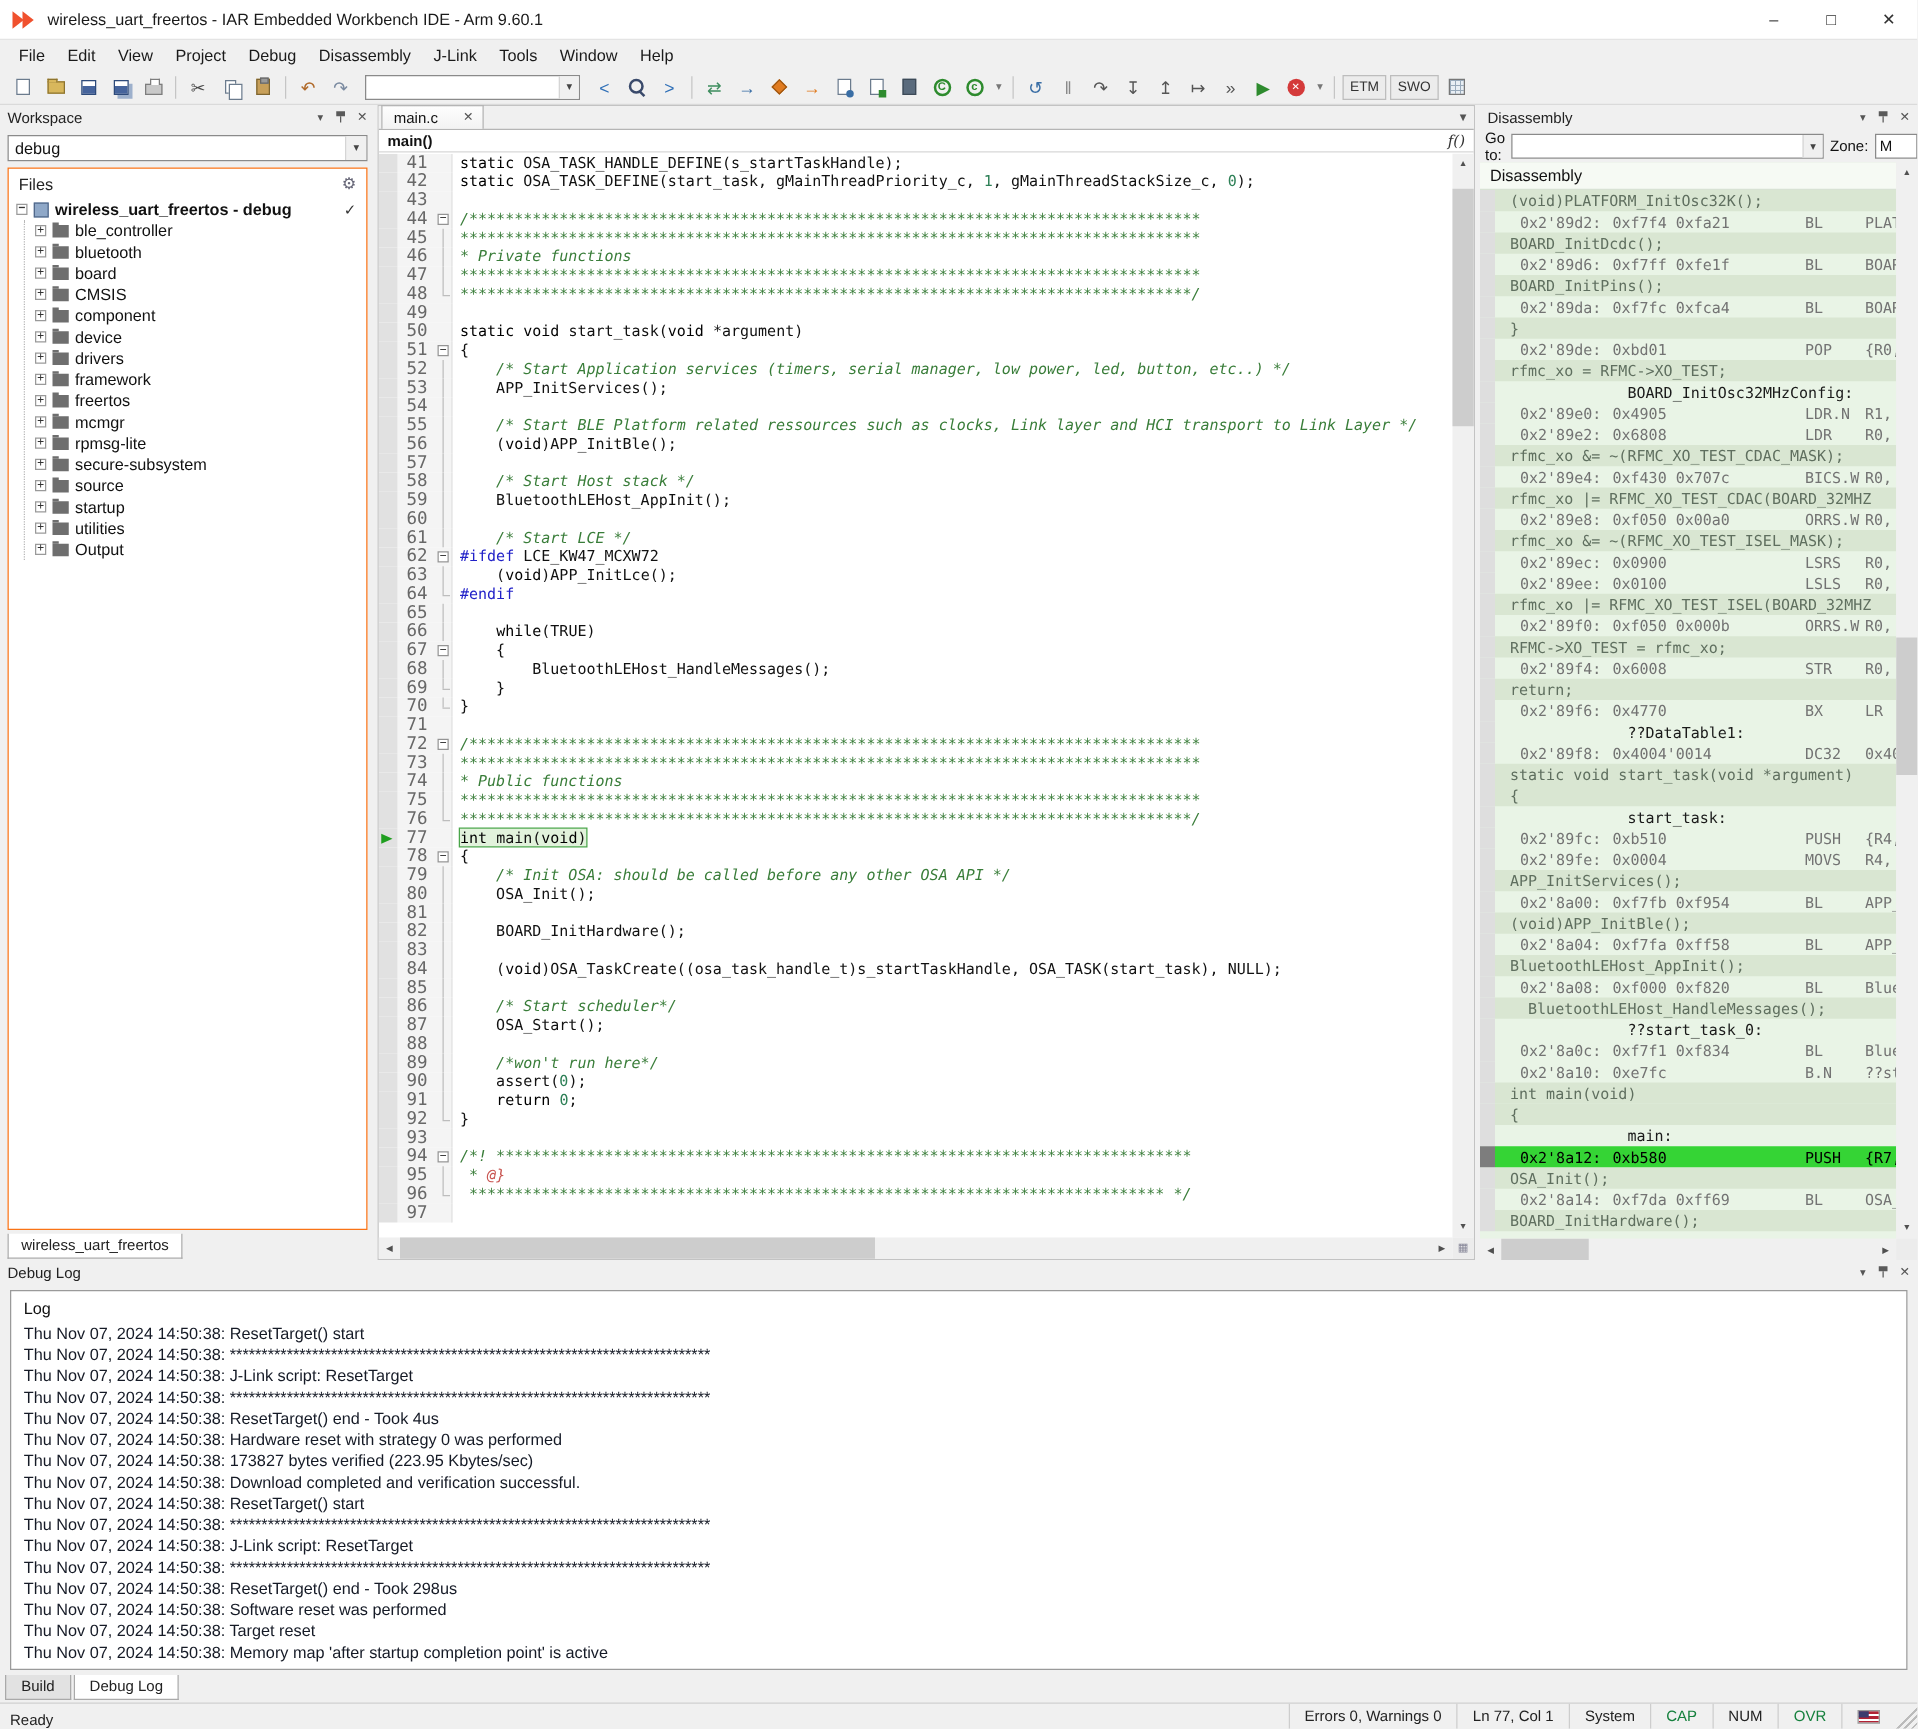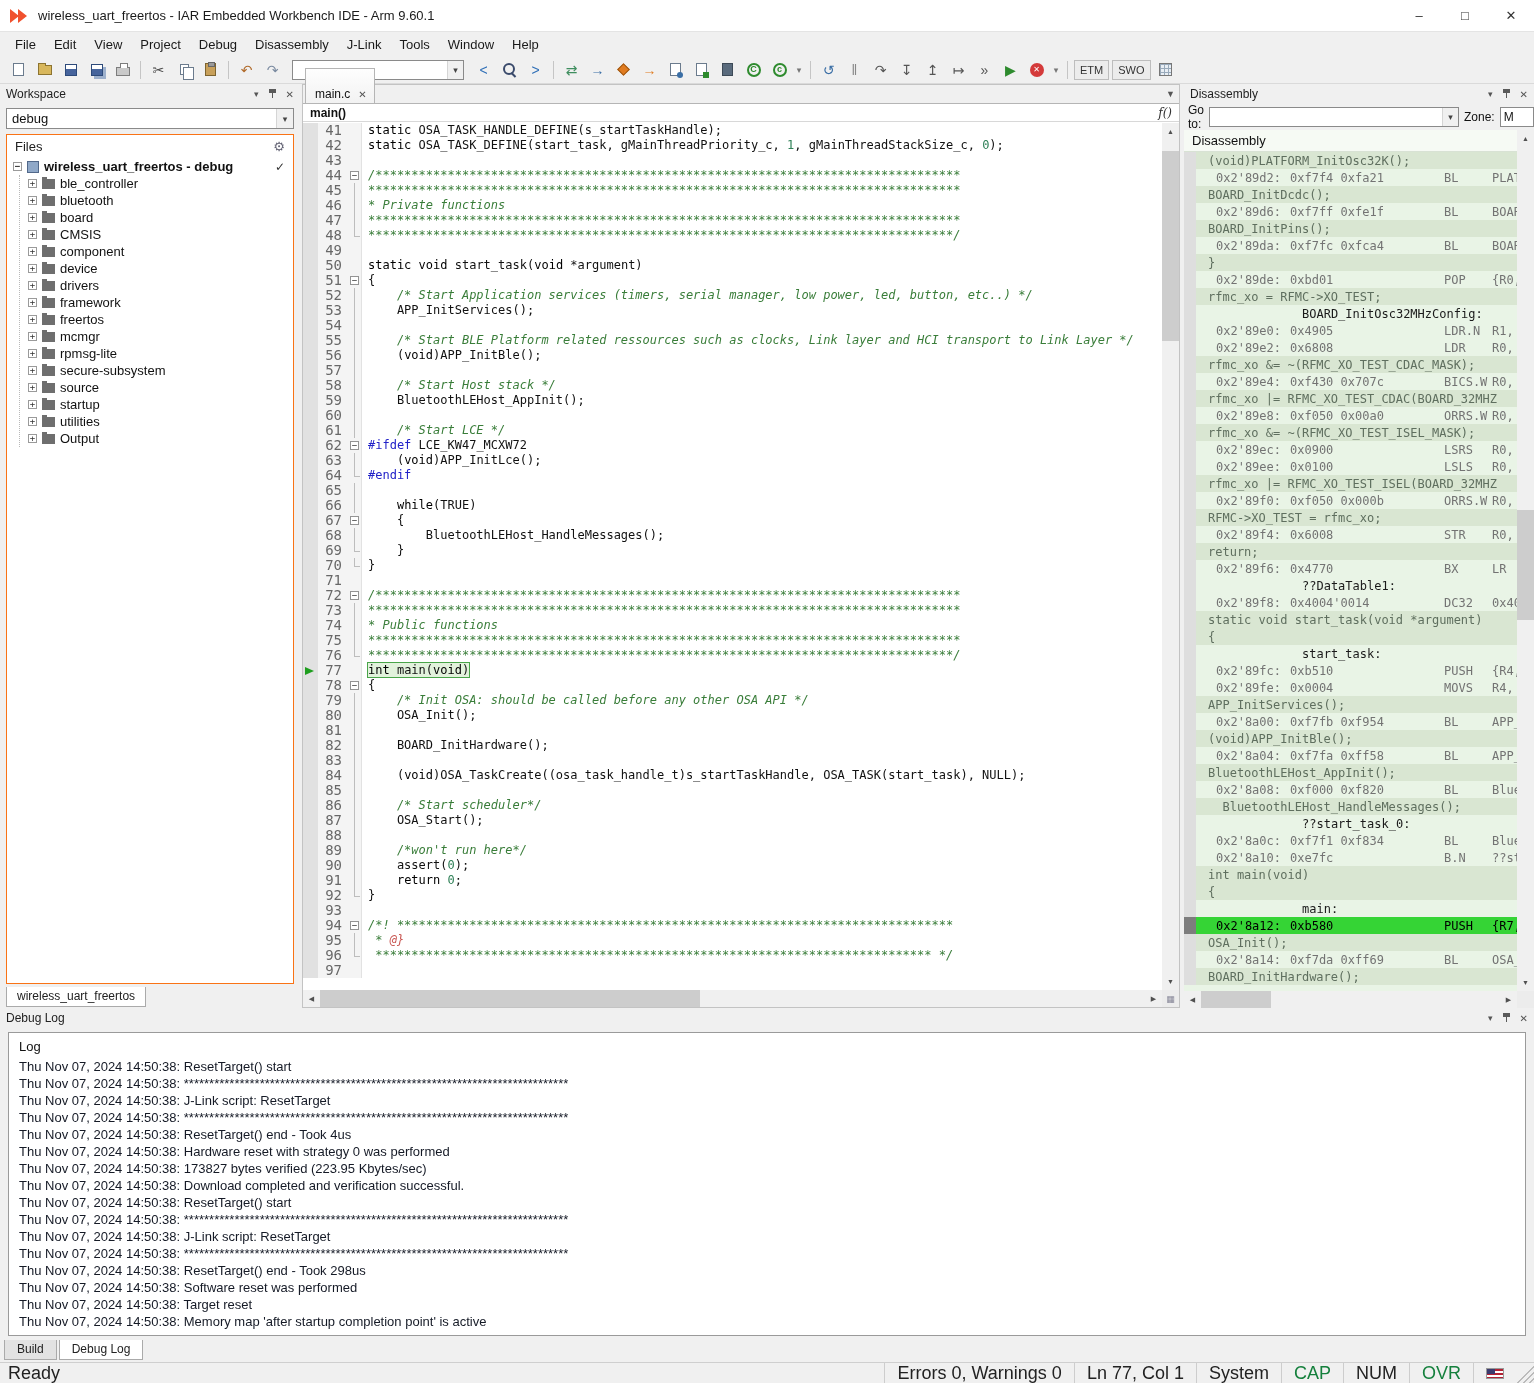--- a/index.html
+++ b/index.html
@@ -79,21 +79,21 @@
 .folder-icon{width:13px;height:10px;background:#6e6e6e;margin-right:5px;position:relative;flex:none}
 .folder-icon::before{content:"";position:absolute;left:0;top:-2px;width:5px;height:2px;background:#6e6e6e}
 .proj-icon{width:12px;height:12px;background:#8fa8c8;border:1px solid #51688a;margin-right:5px;flex:none}
 .root-check{margin-left:auto;margin-right:8px;color:#333;font-size:12px;font-weight:normal}
 .ws-tabs{position:absolute;left:0;right:0;bottom:0;height:22px;background:#f0f0f0;display:flex;align-items:flex-start;padding:1px 0 0 6px}
 .ws-tab{background:#fff;border:1px solid #aaa;border-top:none;padding:2px 10px 3px 10px;font-size:12px;color:#222}
 
 
 .editor{position:absolute;left:302px;top:84px;width:878px;height:924px;background:#fff;border:1px solid #c3c3c3}
 .ed-tabs{height:19px;background:#f0f0f0;display:flex;align-items:flex-end;border-bottom:1px solid #b5b5b5;padding-left:2px}
-.ed-tab{background:linear-gradient(#fefefe,#f2f2f2);border:1px solid #b5b5b5;border-bottom:none;padding:18px 7px 2px 9px;font-size:12px;display:flex;align-items:center;gap:8px;color:#111}
+.ed-tab{background:linear-gradient(#fefefe,#f2f2f2);border:1px solid #b5b5b5;border-bottom:none;padding:2px 7px 2px 9px;font-size:12px;display:flex;align-items:center;gap:20px;color:#111}
 .ed-tab-close{font-size:10px;color:#555}
 .ed-tabs-arrow{margin-left:auto;margin-right:4px;align-self:center;font-size:9px;color:#555}
 .ed-crumb{height:18px;border-bottom:1px solid #d8d8d8;display:flex;align-items:center;padding:0 7px;font-size:12px;font-weight:bold}
 .ed-fn{margin-left:auto;font-weight:normal;font-style:italic;font-family:"DejaVu Serif","Liberation Serif",serif;font-size:12px;color:#333}
 .ed-body{position:absolute;top:38px;left:0;right:17px;bottom:17px;overflow:hidden;font-family:"DejaVu Sans Mono","Liberation Mono",monospace;font-size:12px;line-height:15px}
 .code-line{display:flex;height:15px}
 .gut{width:15px;background:#e1e1e1;flex:none;position:relative}
 .lno{width:30px;flex:none;text-align:right;padding-right:6px;color:#686868;background:#f4f4f4;font-size:14px}
 .fold{width:14px;flex:none;background:#f4f4f4;border-right:1px solid #e2e2e2;position:relative;display:flex;align-items:center;justify-content:center}
 .foldbox{width:9px;height:9px;border:1px solid #949494;background:#fff;font-size:9px;line-height:7px;text-align:center;color:#333}
@@ -147,21 +147,21 @@
 
 .dlog{position:absolute;left:0;top:1008px;width:100%;height:332px;background:#f0f0f0}
 .dlog-body{position:absolute;left:8px;right:8px;top:24px;bottom:4px;background:#fff;border:1px solid #9a9a9a;padding:6px 10px;overflow:hidden}
 .log-header{height:20px;font-size:13px;color:#111}
 .log-line{height:17px;font-size:13px;color:#151a26;white-space:pre;overflow:hidden}
 
 
 .btabs{position:absolute;left:0;top:1340px;width:100%;height:22px;background:#f0f0f0;display:flex;align-items:flex-start;padding-left:4px;gap:2px}
 .btab{padding:2px 12px 3px 12px;font-size:12px;border:1px solid #aaa;border-top:none;background:#e2e2e2;color:#222}
 .btab.active{background:#fff}
-.statusbar{position:absolute;left:0;top:1362px;width:100%;height:21px;background:#f0f0f0;border-top:1px solid #cfcfcf;display:flex;align-items:center;font-size:18px;color:#222}
+.statusbar{position:absolute;left:0;top:1362px;width:100%;height:21px;background:#f0f0f0;border-top:1px solid #cfcfcf;display:flex;align-items:flex-end;font-size:12px;color:#222}
 .sb-ready{padding-left:8px}
 .sb-right{margin-left:auto;display:flex;align-items:center;height:100%}
 .sb-seg{padding:0 12px;border-left:1px solid #cdcdcd;height:100%;display:flex;align-items:center;white-space:nowrap}
 .sb-dim{color:#15803d}
 .sb-flag{width:18px;height:11px;position:relative;background:repeating-linear-gradient(180deg,#b22234 0 2px,#fff 2px 4px);border:1px solid #999}
 .sb-flag::before{content:"";position:absolute;left:0;top:0;width:8px;height:5px;background:#3c3b6e}
 .sb-grip{width:18px;height:100%;background:linear-gradient(135deg,transparent 55%,#bbb 55% 60%,transparent 60% 70%,#bbb 70% 75%,transparent 75% 85%,#bbb 85% 90%,transparent 90%)}
 </style>
 </head>
 <body>

